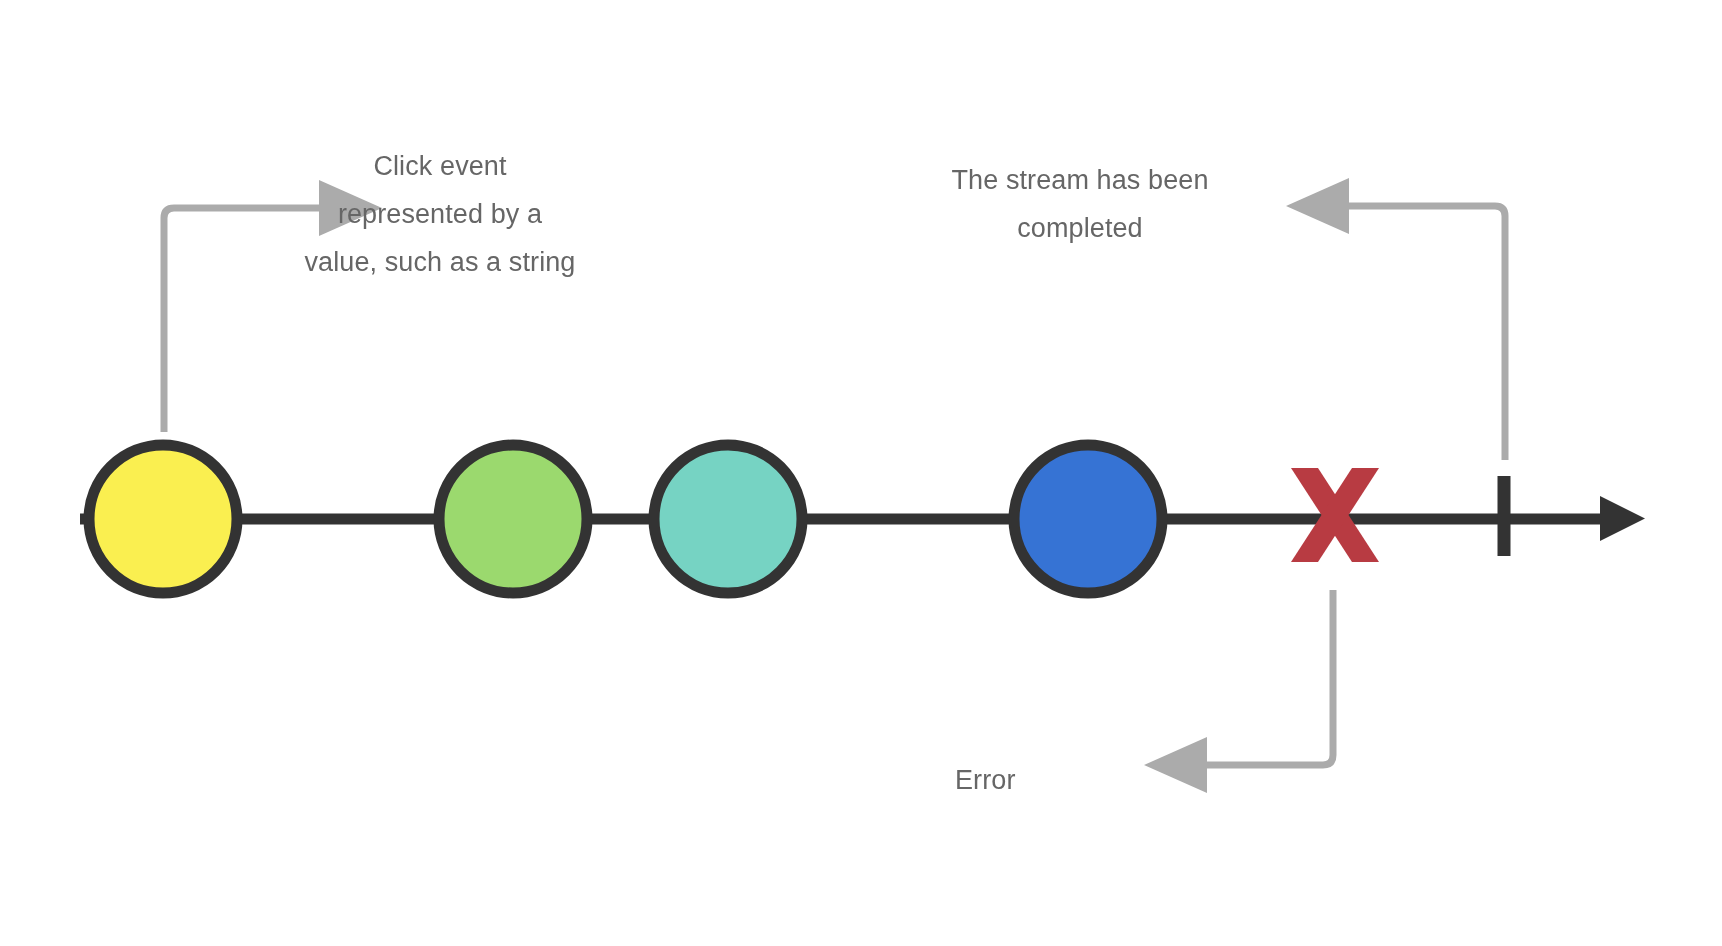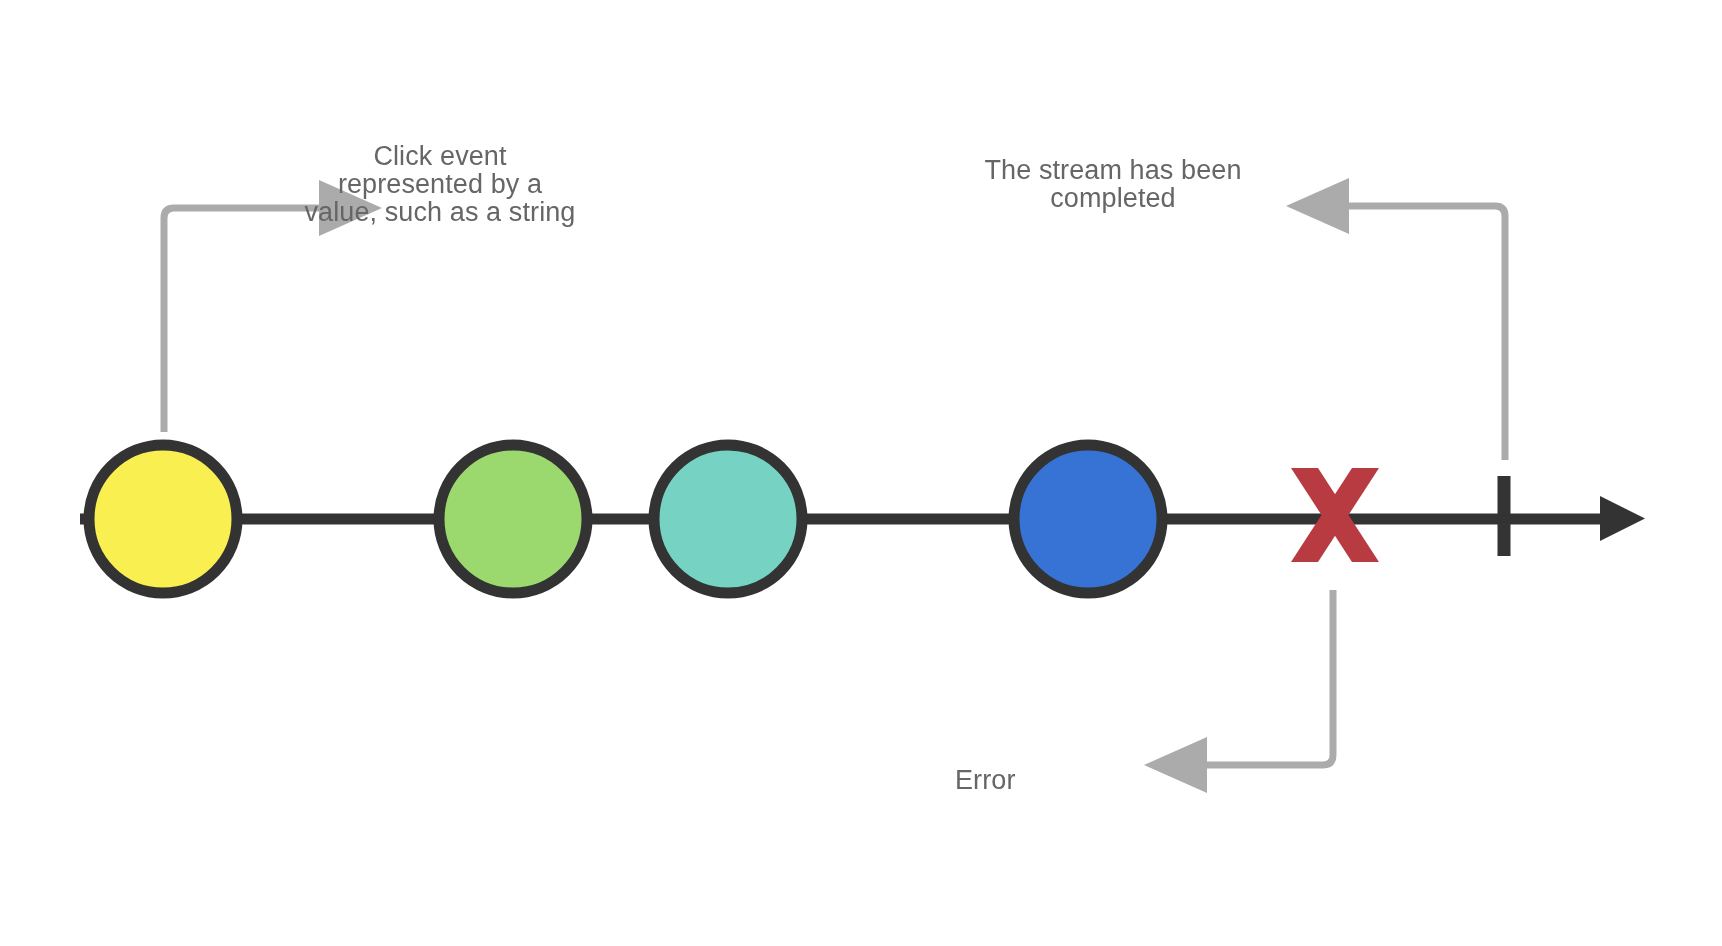--- a/index.html
+++ b/index.html
@@ -26,32 +26,32 @@
     left: 0;
     width: 1722px;
     height: 946px;
     display: block;
   }
   .annotation-text {
     position: absolute;
     color: #666666;
     font-family: "Liberation Sans", sans-serif;
     font-size: 27px;
-    line-height: 28px;
+    line-height: 48px;
     text-align: center;
     white-space: pre-line;
     letter-spacing: 0.1px;
   }
   #annotation-click-event {
     left: 300px;
     top: 142px;
     width: 280px;
   }
   #annotation-completed {
-    left: 973px;
+    left: 940px;
     top: 156px;
     width: 280px;
   }
   #annotation-error {
     left: 955px;
     top: 765px;
     width: 120px;
     text-align: left;
     line-height: 30px;
   }

